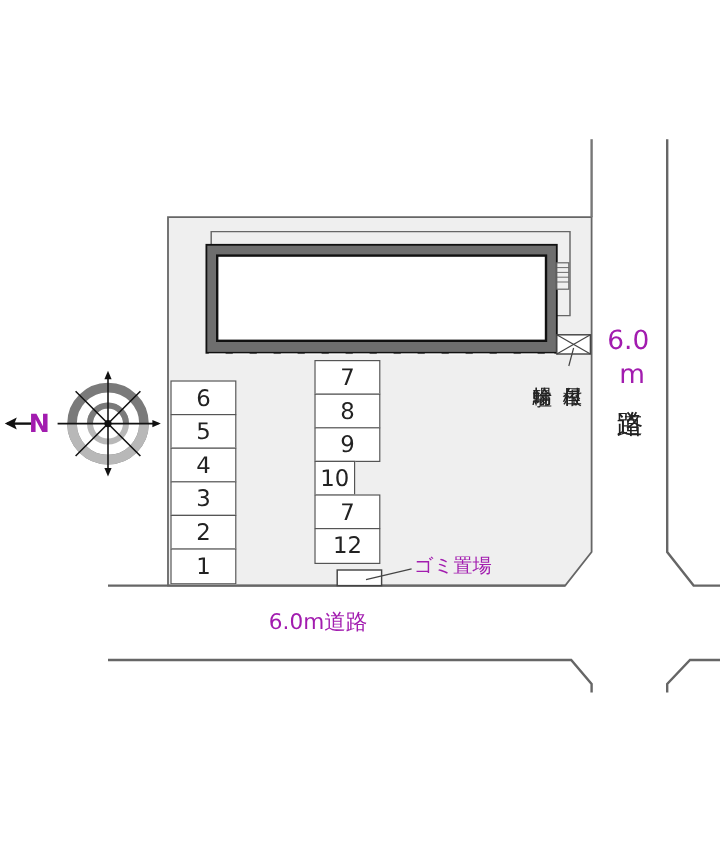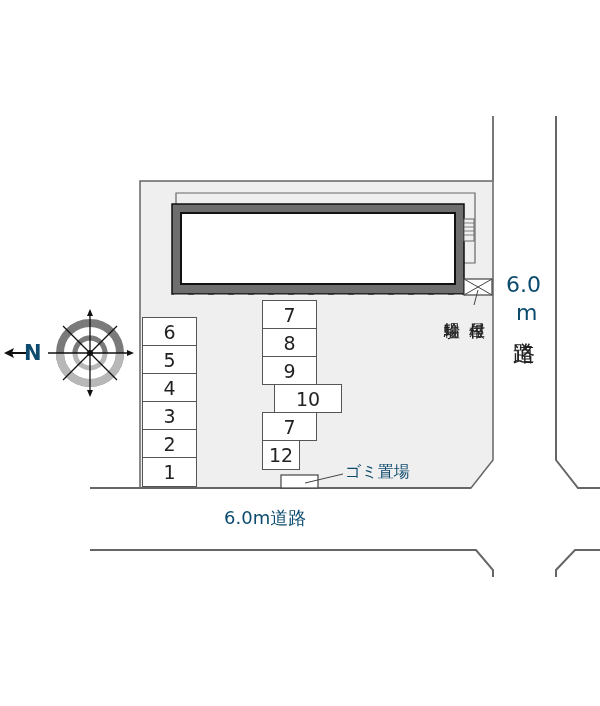--- a/index.html
+++ b/index.html
@@ -1,19 +1,19 @@
 <!DOCTYPE html>
 <html><head>
 <meta charset="utf-8">
 <style>
   html, body { margin: 0; padding: 0; background: #ffffff; }
   body { width: 600px; height: 706px; position: relative; overflow: hidden;
          font-family: "DejaVu Sans", "Liberation Sans", sans-serif; }
   svg { position: absolute; left: 0; top: 0; }
-  .lbl { position: absolute; color: #0c4a6e; white-space: nowrap; }
+  .lbl { position: absolute; color: #a21caf; white-space: nowrap; }
   .slot { position: absolute; box-sizing: border-box; border: 1.5px solid #555;
           background: #fff; display: flex; align-items: center; justify-content: center;
           font-size: 19px; color: #222; }
   .vtext { position: absolute; writing-mode: vertical-rl; text-orientation: upright;
            color: #222; line-height: 1; }
 </style>
 </head>
 <body>
 
 <svg width="600" height="706" viewBox="0 0 600 706">
@@ -82,23 +82,23 @@
 <div class="slot" style="left:142px; top:317px; width:55px; height:29px;">6</div>
 <div class="slot" style="left:142px; top:345px; width:55px; height:29px;">5</div>
 <div class="slot" style="left:142px; top:373px; width:55px; height:29px;">4</div>
 <div class="slot" style="left:142px; top:401px; width:55px; height:29px;">3</div>
 <div class="slot" style="left:142px; top:429px; width:55px; height:29px;">2</div>
 <div class="slot" style="left:142px; top:457px; width:55px; height:30px;">1</div>
 
 <div class="slot" style="left:262px; top:300px; width:55px; height:29px;">7</div>
 <div class="slot" style="left:262px; top:328px; width:55px; height:29px;">8</div>
 <div class="slot" style="left:262px; top:356px; width:55px; height:29px;">9</div>
-<div class="slot" style="left:262px; top:384px; width:68px; height:29px;margin-left:12px;">10</div>
+<div class="slot" style="left:262px; top:384px; width:34px; height:29px;">10</div>
 <div class="slot" style="left:262px; top:412px; width:55px; height:29px;">7</div>
-<div class="slot" style="left:262px; top:440px; width:38px; height:30px;">12</div>
+<div class="slot" style="left:262px; top:440px; width:55px; height:30px;">12</div>
 
 <div class="vtext" style="left:469px; top:310px; font-size:16px;">屋根付</div>
 <div class="vtext" style="left:444px; top:310px; font-size:16px;">駐輪場</div>
 
 <div class="lbl" style="left:506px; top:272px; font-size:22px;">6.0</div>
 <div class="lbl" style="left:516px; top:300px; font-size:22px;">m</div>
 <div class="vtext" style="left:513px; top:325px; font-size:22px;">道路</div>
 
 <div class="lbl" style="left:345px; top:462px; font-size:16px;font-family:Liberation Mono, monospace;">ゴミ置場</div>
 

